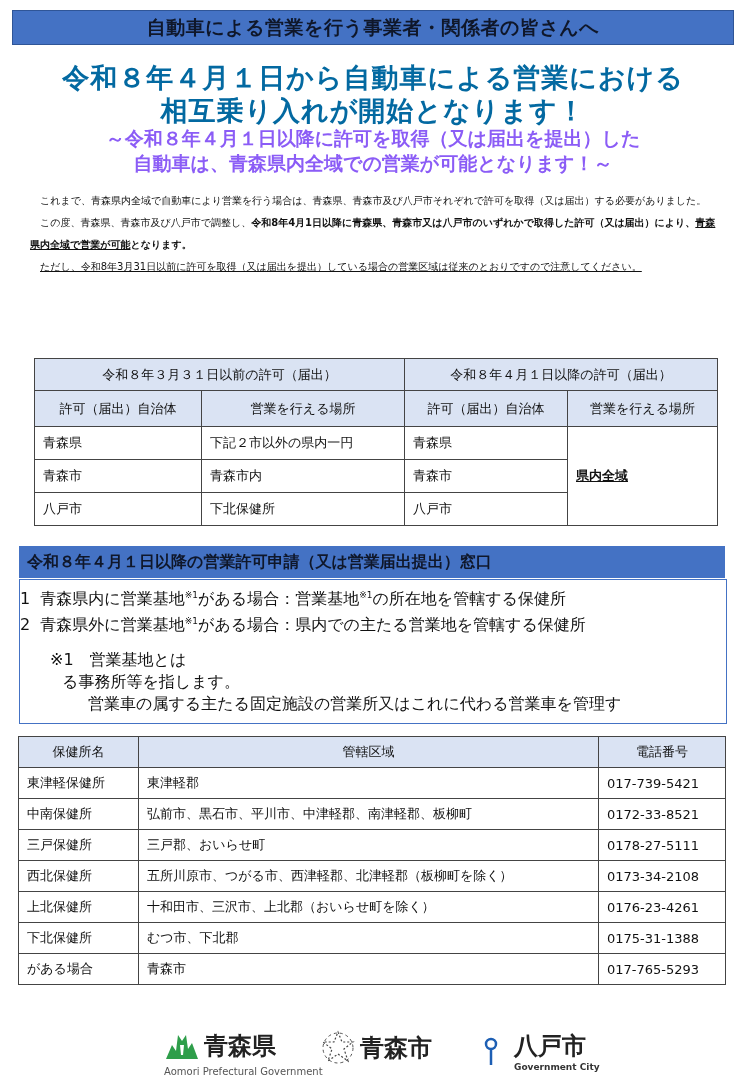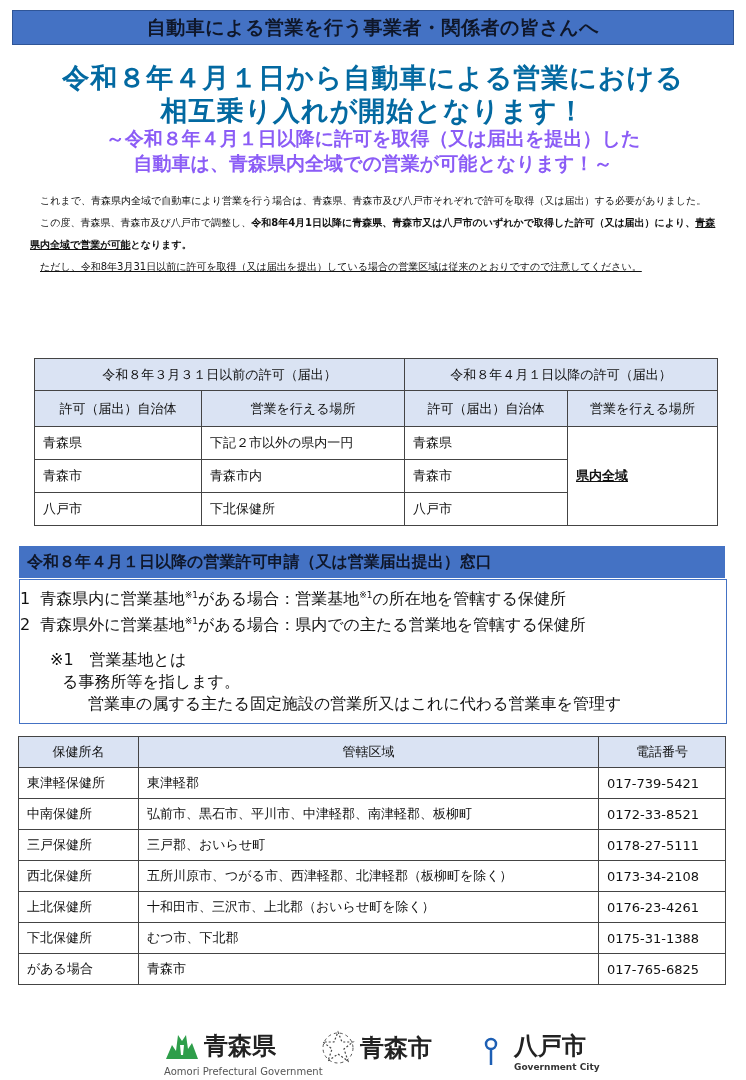--- a/index.html
+++ b/index.html
@@ -117,21 +117,21 @@
         <td>0176-23-4261</td>
       </tr>
   <tr>
         <td>下北保健所</td>
         <td>むつ市、下北郡</td>
         <td>0175-31-1388</td>
       </tr>
   <tr>
         <td>がある場合</td>
         <td>青森市</td>
-        <td>017-765-6825</td>
+        <td>017-765-5293</td>
       </tr>
 </tbody>
   </table>
 
 <div class="abs logos">
   <div class="logo" style="left:4px;">
     <svg width="36" height="30" viewBox="0 0 36 30">
       <path d="M2 28 L8 14 L12 20 L14 4 L18 10 L22 4 L24 18 L28 12 L34 28 Z" fill="#2e9e4a"></path>
       <path d="M16 14 L20 14 L19 24 L17 24 Z" fill="#fff"></path>
     </svg>

